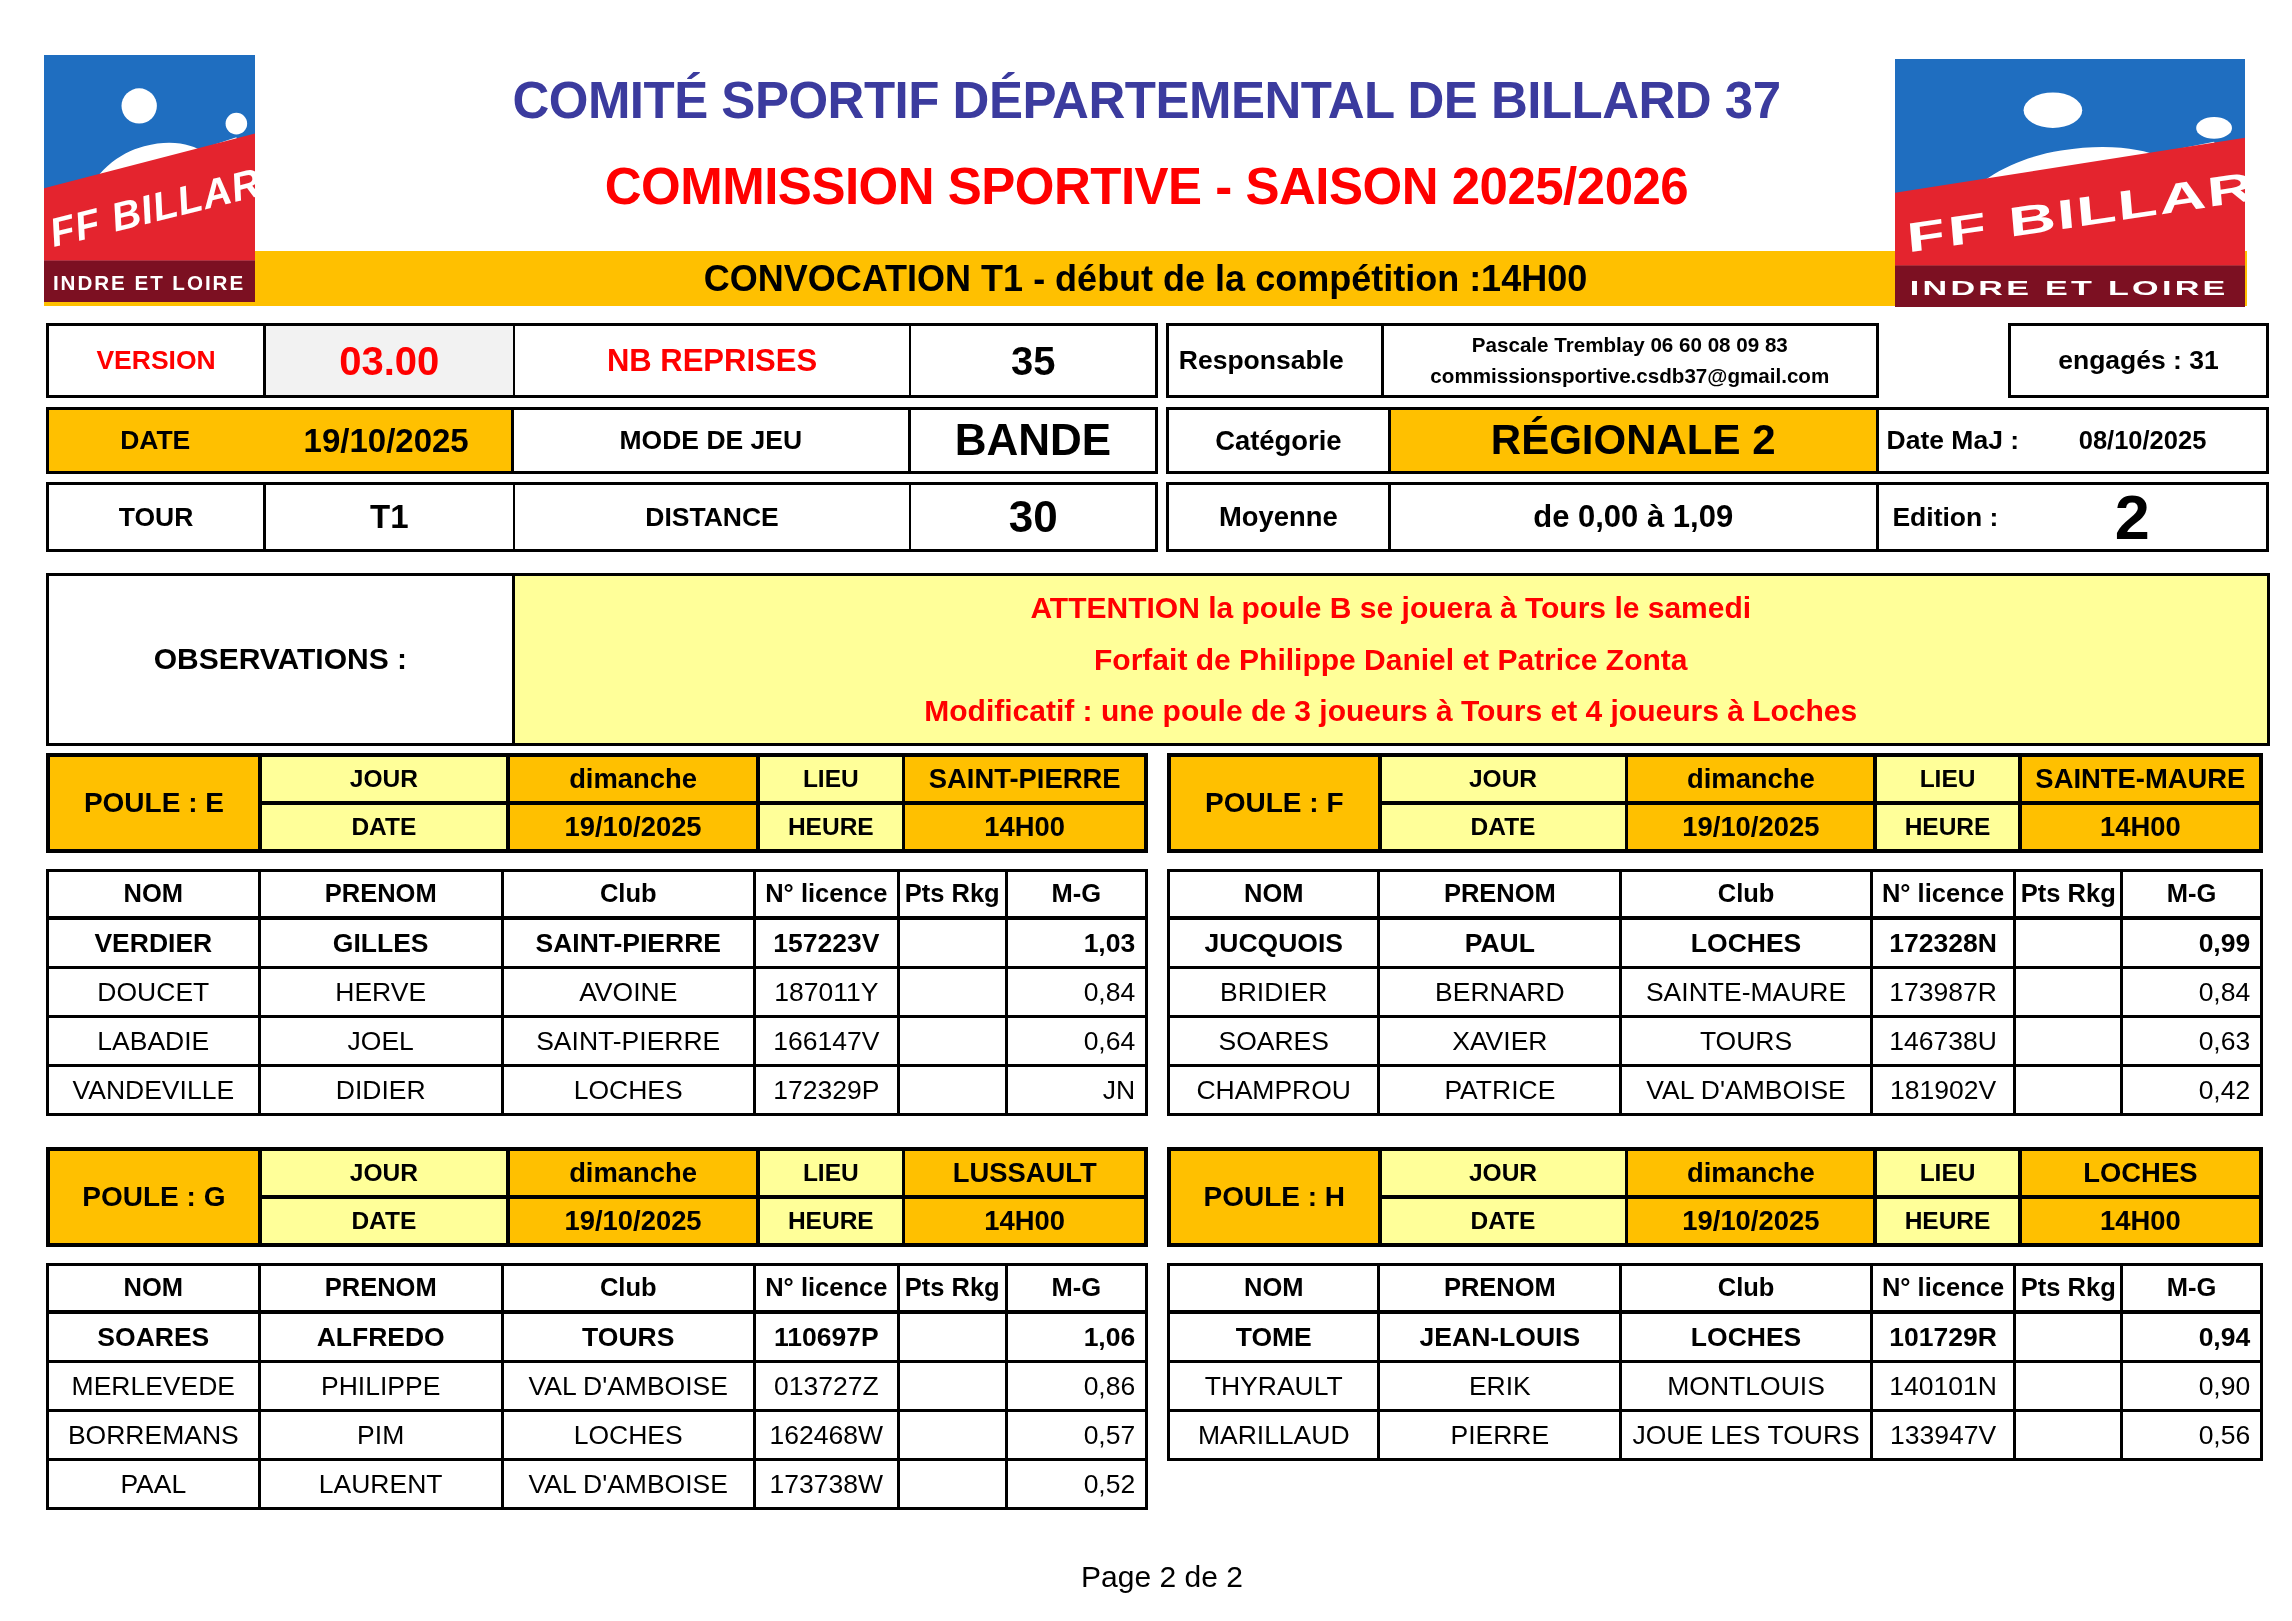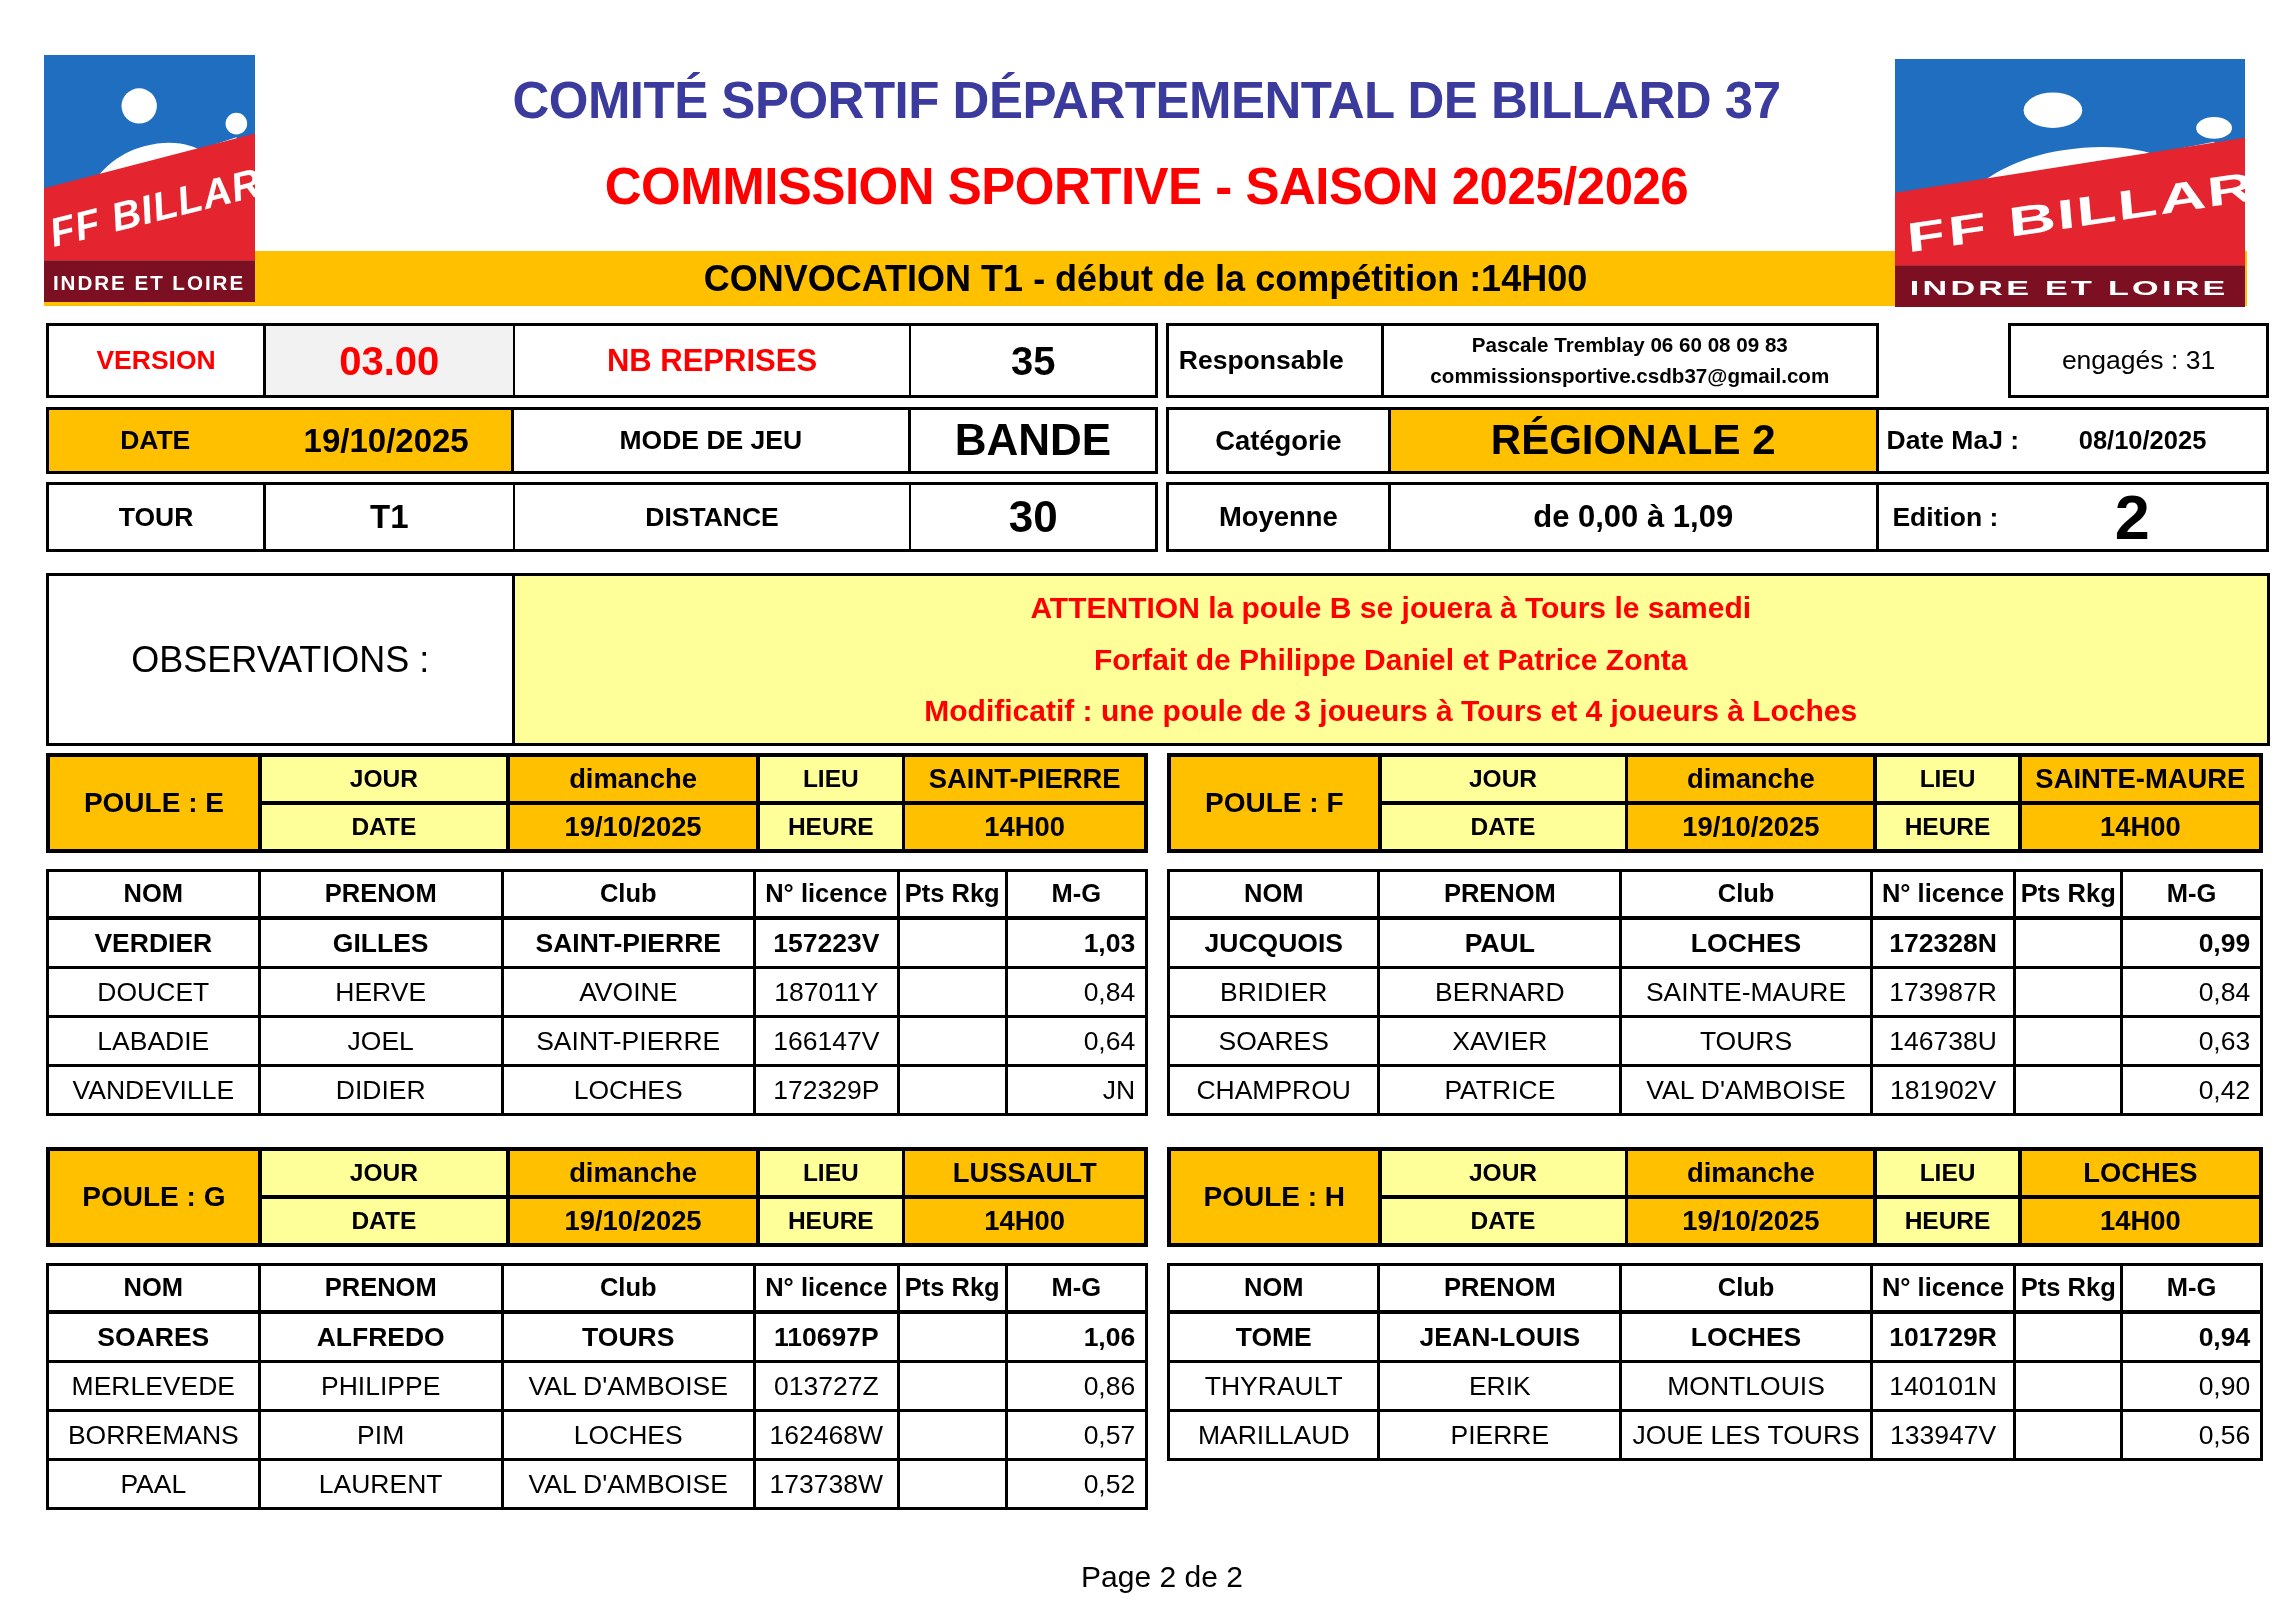--- a/index.html
+++ b/index.html
@@ -33,21 +33,21 @@
   .r1l{left:46px;top:323px;width:1106px;height:69px;grid-template-columns:219fr 252fr 402fr 249fr;}
   .r1l .c1{font-size:26.5px;}
   .r1l .c2{font-size:40px;}
   .r1l .c3{font-size:31px;}
   .r1l .c4{font-size:40px;font-weight:bold;}
 
   .r1resp{left:1166px;top:323px;width:707px;height:69px;grid-template-columns:215fr 500fr;}
   .resp-label{font-size:26.5px;font-weight:bold;justify-content:flex-start;padding-left:9.8px;}
   .resp-contact{flex-direction:column;font-size:20.6px;font-weight:bold;line-height:1.5;}
   .r1eng{left:2008px;top:323px;width:255px;height:69px;grid-template-columns:1fr;}
-  .r1eng .cell{font-size:26.5px;font-weight:normal;}
+  .r1eng .cell{font-size:26.5px;font-weight:bold;}
 
   .r2l{left:46px;top:407px;width:1106px;height:61px;grid-template-columns:471fr 402fr 249fr;}
   .datecell{padding:0;}
   .datecell .dl{width:46%;font-size:26.5px;font-weight:bold;}
   .datecell .dv{flex:1;font-size:33px;font-weight:bold;}
   .r2l .mode{font-size:26.5px;font-weight:bold;}
   .r2l .modev{font-size:44px;font-weight:bold;}
 
   .r2r{left:1166px;top:407px;width:1097px;height:61px;grid-template-columns:223fr 495fr 395fr;}
   .catlab{font-size:27.4px;font-weight:bold;}
@@ -63,21 +63,21 @@
 
   .r3r{left:1166px;top:482px;width:1097px;height:64px;grid-template-columns:223fr 495fr 395fr;}
   .moylab{font-size:27.4px;font-weight:bold;}
   .moyval{font-size:31px;font-weight:bold;}
   .edcell{justify-content:flex-start;padding-left:13.7px;}
   .edcell .el{font-size:26.5px;font-weight:bold;}
   .edcell .ev{flex:1;text-align:center;font-size:63px;font-weight:bold;line-height:1;}
 
   
   .obs{left:46px;top:573px;width:2218px;height:167px;grid-template-columns:471fr 1784fr;}
-  .obs-label{font-size:36px;font-weight:normal;}
+  .obs-label{font-size:30px;font-weight:bold;}
   .obs-content{background:var(--light-yellow);flex-direction:column;justify-content:center;
         color:var(--red);font-weight:bold;font-size:30px;line-height:1.72;}
 
   
   .poule-block{position:absolute;}
   .pos-e{left:46px;top:753px;width:1102px;}
   .pos-f{left:1167px;top:753px;width:1096px;}
   .pos-g{left:46px;top:1147px;width:1102px;}
   .pos-h{left:1167px;top:1147px;width:1096px;}
 

